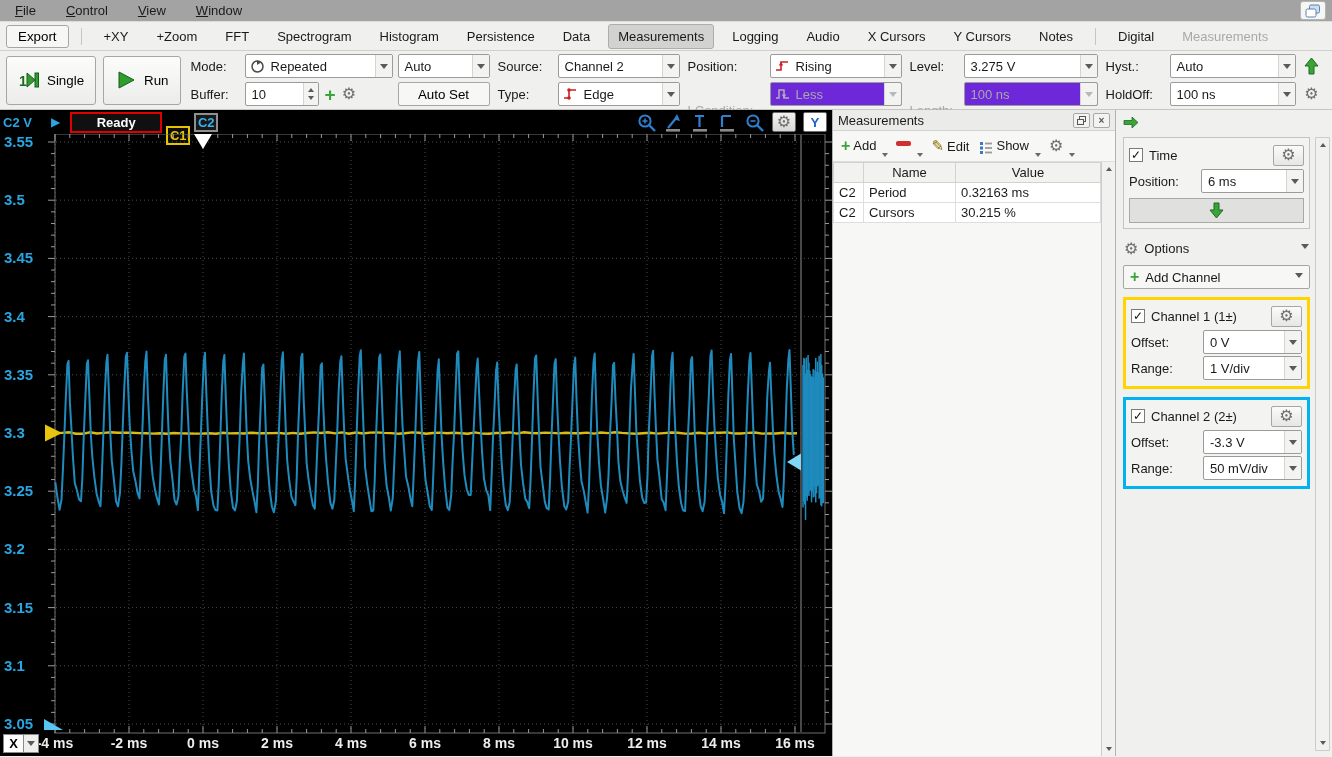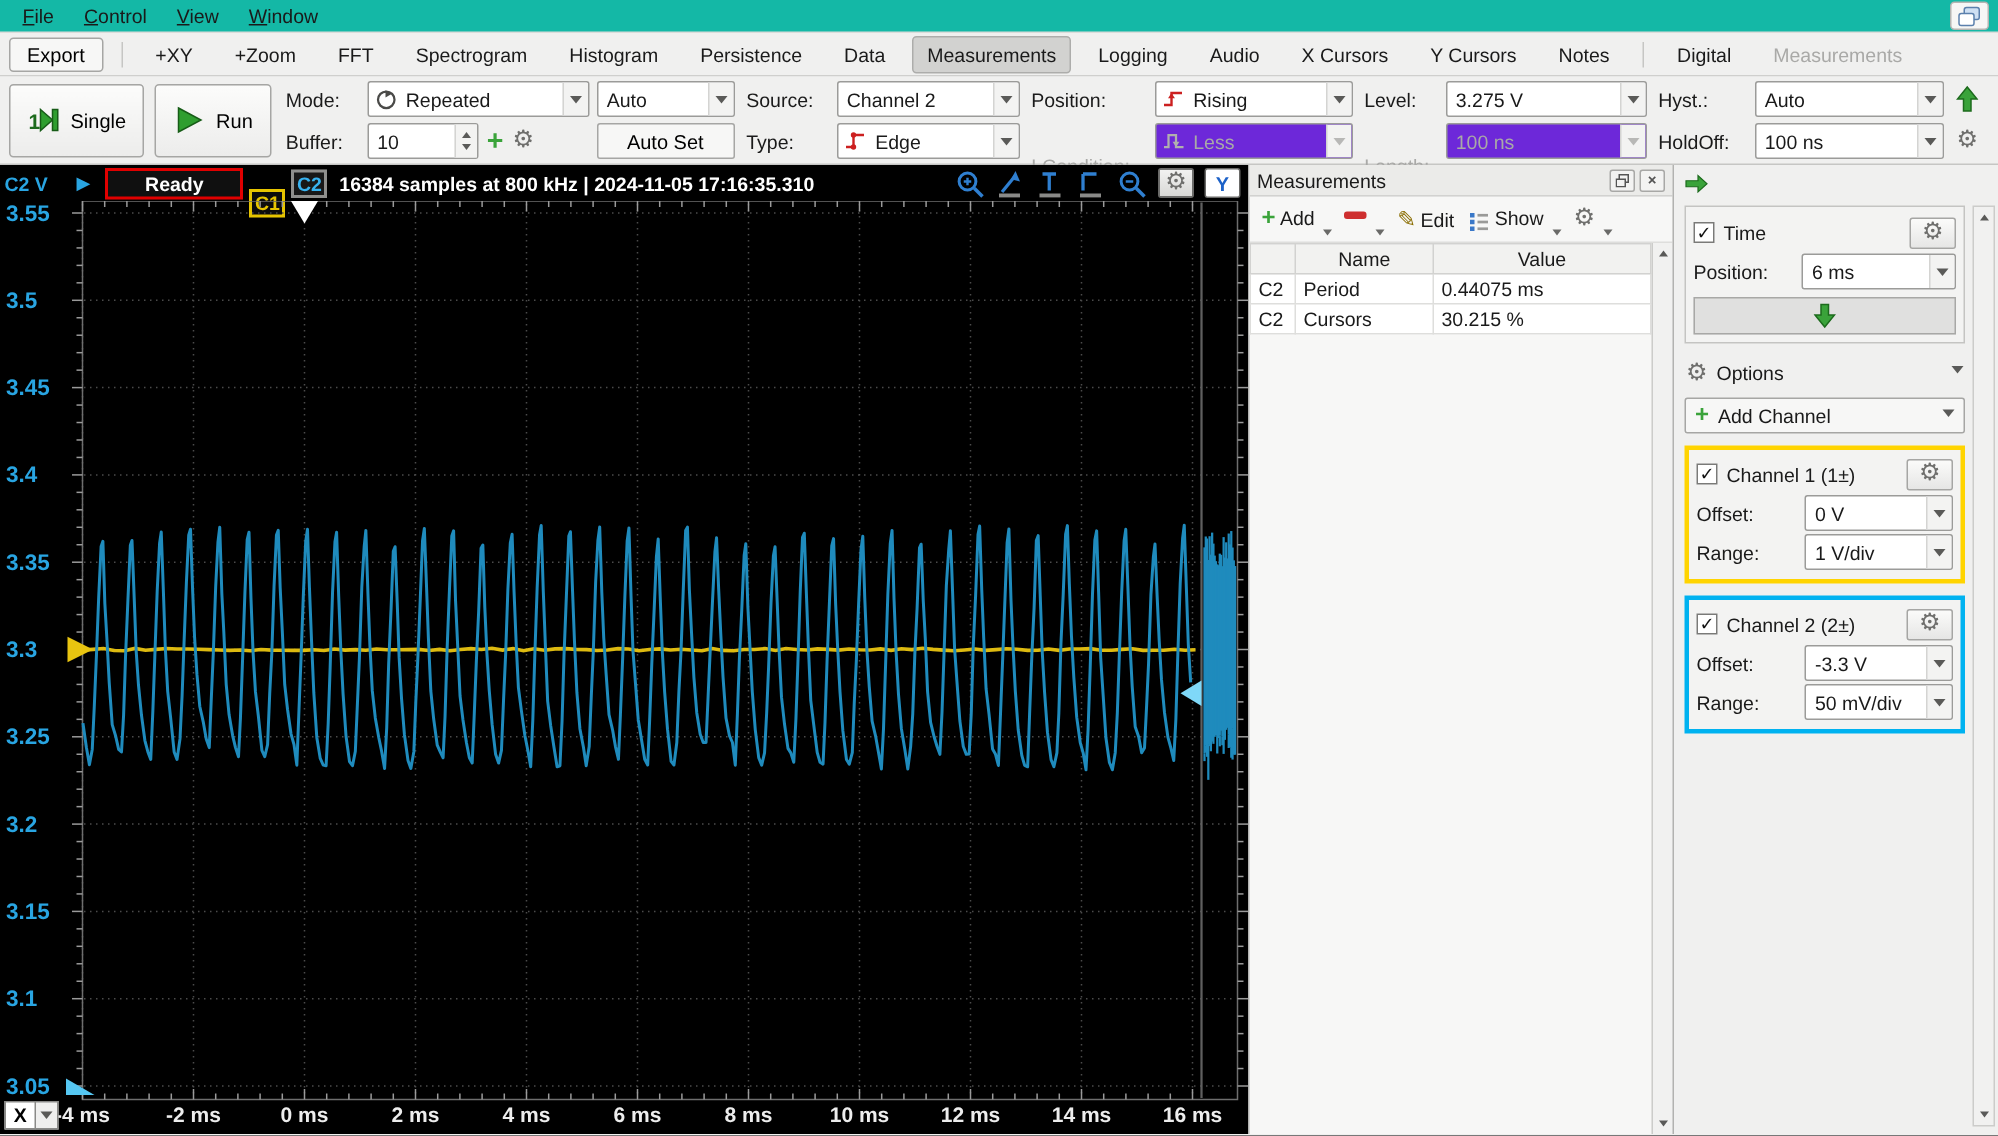--- a/index.html
+++ b/index.html
@@ -1,20 +1,20 @@
 <!DOCTYPE html>
 <html><head>
 <meta charset="utf-8">
 <style>
   * { box-sizing: border-box; margin: 0; padding: 0; }
   html,body { width:1332px; height:757px; overflow:hidden; }
   body { font-family:"Liberation Sans",sans-serif; font-size:13px; color:#1a1a1a; background:#f0f0ef; }
 
   
-  .menubar { height:22px; display:flex; align-items:center; gap:2px; padding:0 6px; background:#14b8a6; border-bottom:1px solid #dcdcda; }
+  .menubar { height:22px; display:flex; align-items:center; gap:12px; padding:0 6px; background:#a3a3a3; border-bottom:1px solid #dcdcda; }
   .mitem { display:inline-block; padding:1px 9px; cursor:default; }
   .mitem::first-letter { text-decoration:underline; }
   .menubar .spacer { flex:1; }
   .cascadebtn { width:26px; height:19px; border:1px solid #b4b4b2; border-radius:3px; background:#f6f6f5; display:flex; align-items:center; justify-content:center; }
 
   
   .tabbar { height:29px; display:flex; align-items:center; gap:8px; padding:0 6px; background:#f0f0ef; border-bottom:1px solid #cfcfcd; }
   .exportbtn { border:1px solid #a6a6a4; border-radius:3px; background:#f7f7f6; padding:3px 11px; }
   .vsep { width:1px; height:17px; background:#c6c6c4; margin:0 4px; }
   .tab { padding:4px 9px; border:1px solid transparent; border-radius:3px; white-space:nowrap; }
@@ -290,21 +290,20 @@
 
 <div class="main">
 
   <div class="scope">
     <div class="scope-header">
       <span class="axisch">C2 V</span>
       <span class="collapsearrow">▶</span>
       <span class="readybox">Ready</span>
       <span class="ctab c1">C1</span>
       <span class="ctab c2">C2</span>
-      <span class="scopeinfo">16384 samples at 800 kHz | 2024-11-05 17:16:35.310</span>
       <span class="hicons">
         <svg width="20" height="19" viewBox="0 0 20 19">
           <circle cx="8" cy="8" r="5.6" fill="none" stroke="#2f7fd0" stroke-width="2"></circle>
           <line x1="12.5" y1="12.5" x2="18" y2="18" stroke="#2f7fd0" stroke-width="2.4"></line>
           <line x1="5.5" y1="8" x2="10.5" y2="8" stroke="#2f7fd0" stroke-width="1.6"></line>
           <line x1="8" y1="5.5" x2="8" y2="10.5" stroke="#2f7fd0" stroke-width="1.6"></line>
         </svg>
         <svg width="20" height="19" viewBox="0 0 20 19">
           <line x1="4" y1="15" x2="13" y2="4" stroke="#2f7fd0" stroke-width="2.2"></line>
           <polygon points="13,1 16,8 10,6.5" fill="#2f7fd0"></polygon>
@@ -681,21 +680,21 @@
             <tr>
               <th class="cch"></th>
               <th class="cnm">Name</th>
               <th>Value</th>
             </tr>
           </thead>
           <tbody>
             <tr>
               <td>C2</td>
               <td>Period</td>
-              <td>0.44075 ms</td>
+              <td>0.32163 ms</td>
             </tr>
             <tr>
               <td>C2</td>
               <td>Cursors</td>
               <td>30.215 %</td>
             </tr>
           </tbody>
         </table>
       </div>
       <div class="mp-scrollbar">

